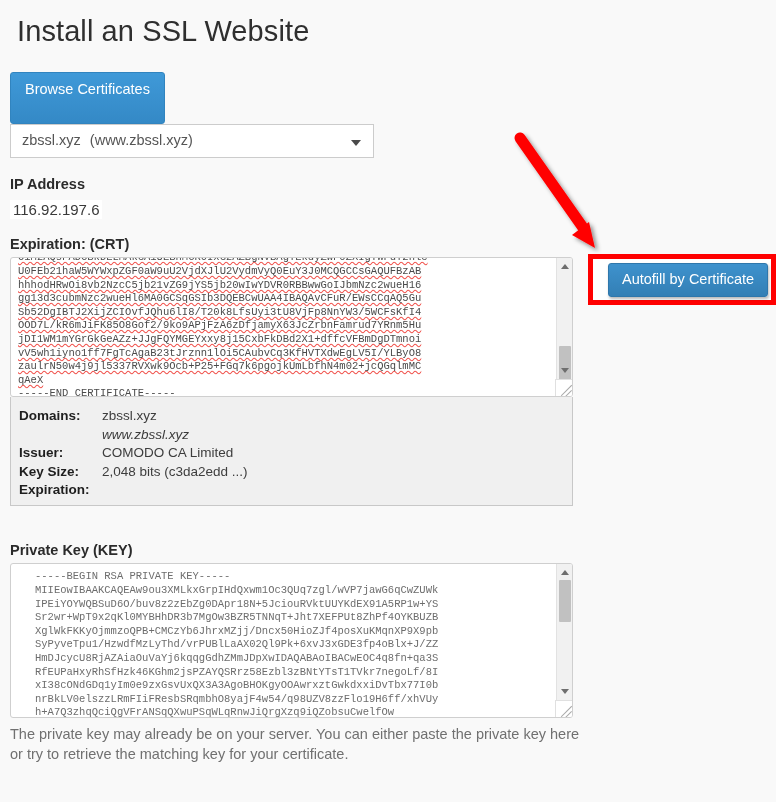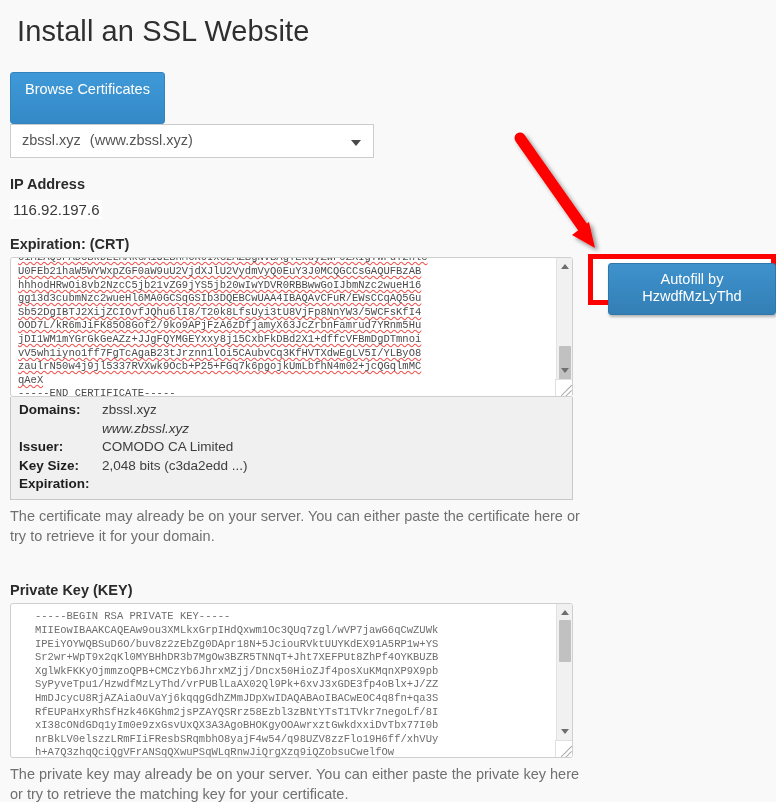--- a/index.html
+++ b/index.html
@@ -197,21 +197,21 @@
   }
   .resize-grip::before { width: 15px; right: -2px; bottom: 5px; }
   .resize-grip::after  { width: 9px;  right: -1px; bottom: 2px; }
 
   .info-box {
     width: 563px;
     box-sizing: border-box;
     background: #f0f0f0;
     border: 1px solid #c8c8c8;
     border-top: none;
-    padding: 4px 8px 6px 8px;
+    padding: 10px 8px 6px 8px;
     font-size: 13.5px;
     color: #3b3b3b;
   }
   .info-row {
     display: flex;
     line-height: 18.4px;
   }
   .info-key {
     font-weight: bold;
     color: #1e1e1e;
@@ -322,21 +322,20 @@
     </div>
     <div class="info-row">
       <span class="info-key">Key Size:</span>
       <span class="info-val">2,048 bits (c3da2edd ...)</span>
     </div>
     <div class="info-row">
       <span class="info-key">Expiration:</span>
     </div>
   </div>
 
-  <div class="help-text">The certificate may already be on your server. You can either paste the certificate here or try to retrieve it for your domain.</div>
 
   <div class="label-key">Private Key (KEY)</div>
 
   <div class="ta-wrap ta-key">
     <div class="ta-text">-----BEGIN RSA PRIVATE KEY-----
 MIIEowIBAAKCAQEAw9ou3XMLkxGrpIHdQxwm1Oc3QUq7zgl/wVP7jawG6qCwZUWk
 IPEiYOYWQBSuD6O/buv8z2zEbZg0DApr18N+5JciouRVktUUYKdEX91A5RP1w+YS
 Sr2wr+WpT9x2qKl0MYBHhDR3b7MgOw3BZR5TNNqT+Jht7XEFPUt8ZhPf4OYKBUZB
 XglWkFKKyOjmmzoQPB+CMCzYb6JhrxMZjj/Dncx50HioZJf4posXuKMqnXP9X9pb
 SyPyveTpu1/HzwdfMzLyThd/vrPUBlLaAX02Ql9Pk+6xvJ3xGDE3fp4oBlx+J/ZZ
@@ -362,15 +361,15 @@
         <feDropShadow dx="3" dy="3" stdDeviation="2.2" flood-color="#000000" flood-opacity="0.42"></feDropShadow>
       </filter>
     </defs>
     <g filter="url(#shd)">
       <line x1="20" y1="13" x2="84" y2="104" stroke="#ff0000" stroke-width="11" stroke-linecap="round"></line>
       <polygon points="95,123 72,110 89,97" fill="#ff0000"></polygon>
     </g>
   </svg>
 
   <div class="annot-box"></div>
-  <button class="btn-primary btn-autofill">Autofill by HzwdfMzLyThd</button>
+  <button class="btn-primary btn-autofill">Autofill by Certificate</button>
 
 </div>
 
 </body></html>

